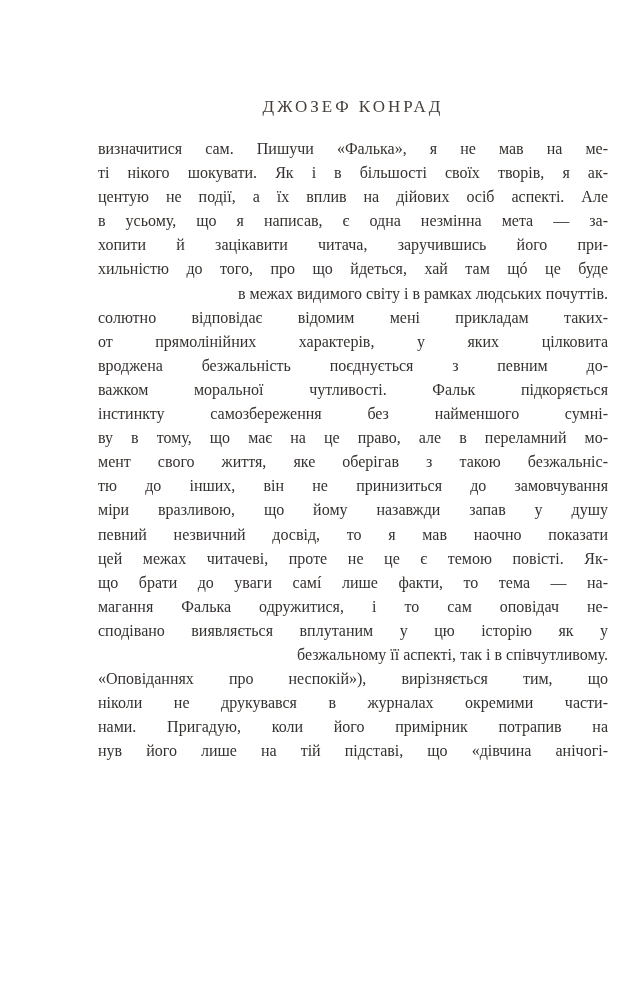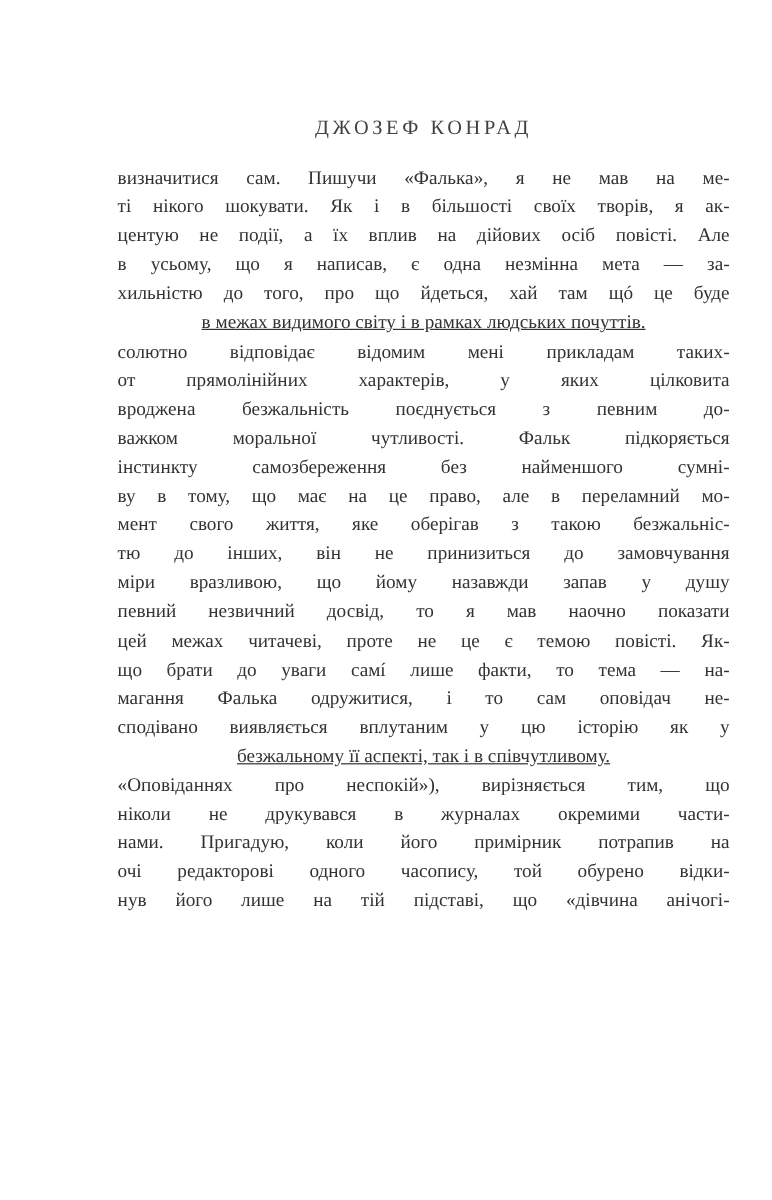--- a/index.html
+++ b/index.html
@@ -35,23 +35,22 @@
   .line {
     height: 24.1px;
     line-height: 24.1px;
     text-align: justify;
     text-align-last: justify;
     text-justify: inter-word;
     overflow: visible;
     white-space: normal;
   }
   .line.no-just {
-    text-align: center;
+    text-align: right;
     text-align-last: auto;
-    text-decoration: underline;
   }
   .line.indent {
     text-indent: 18px;
   }
   .page-number {
     position: absolute;
     top: 886px;
     left: 98px;
     width: 510px;
     text-align: center;
@@ -61,40 +60,40 @@
 </style>
 </head>
 <body>
 
 <div class="page">
   <div class="running-header">ДЖОЗЕФ КОНРАД</div>
 
   <div class="text-block">
       <div class="line">визначитися сам. Пишучи «Фалька», я не мав на ме-</div>
       <div class="line">ті нікого шокувати. Як і в більшості своїх творів, я ак-</div>
-      <div class="line">центую не події, а їх вплив на дійових осіб повісті. Але</div>
+      <div class="line">центую не події, а їх вплив на дійових осіб аспекті. Але</div>
       <div class="line">в усьому, що я написав, є одна незмінна мета — за-</div>
+      <div class="line">хопити й зацікавити читача, заручившись його при-</div>
       <div class="line">хильністю до того, про що йдеться, хай там щó це буде</div>
       <div class="line no-just">в межах видимого світу і в рамках людських почуттів.</div>
       <div class="line">солютно відповідає відомим мені прикладам таких-</div>
       <div class="line">от прямолінійних характерів, у яких цілковита</div>
       <div class="line">вроджена безжальність поєднується з певним до-</div>
       <div class="line">важком моральної чутливості. Фальк підкоряється</div>
       <div class="line">інстинкту самозбереження без найменшого сумні-</div>
       <div class="line">ву в тому, що має на це право, але в переламний мо-</div>
       <div class="line">мент свого життя, яке оберігав з такою безжальніс-</div>
       <div class="line">тю до інших, він не принизиться до замовчування</div>
       <div class="line">міри вразливою, що йому назавжди запав у душу</div>
       <div class="line">певний незвичний досвід, то я мав наочно показати</div>
       <div class="line">цей межах читачеві, проте не це є темою повісті. Як-</div>
       <div class="line">що брати до уваги самí лише факти, то тема — на-</div>
       <div class="line">магання Фалька одружитися, і то сам оповідач не-</div>
       <div class="line">сподівано виявляється вплутаним у цю історію як у</div>
       <div class="line no-just">безжальному її аспекті, так і в співчутливому.</div>
       <div class="line">«Оповіданнях про неспокій»), вирізняється тим, що</div>
       <div class="line">ніколи не друкувався в журналах окремими части-</div>
       <div class="line">нами. Пригадую, коли його примірник потрапив на</div>
-      <div class="line">очі редакторові одного часопису, той обурено відки-</div>
       <div class="line">нув його лише на тій підставі, що «дівчина анічогі-</div>
     </div>
 
   <div class="page-number">6</div>
 </div>
 
 </body></html>

